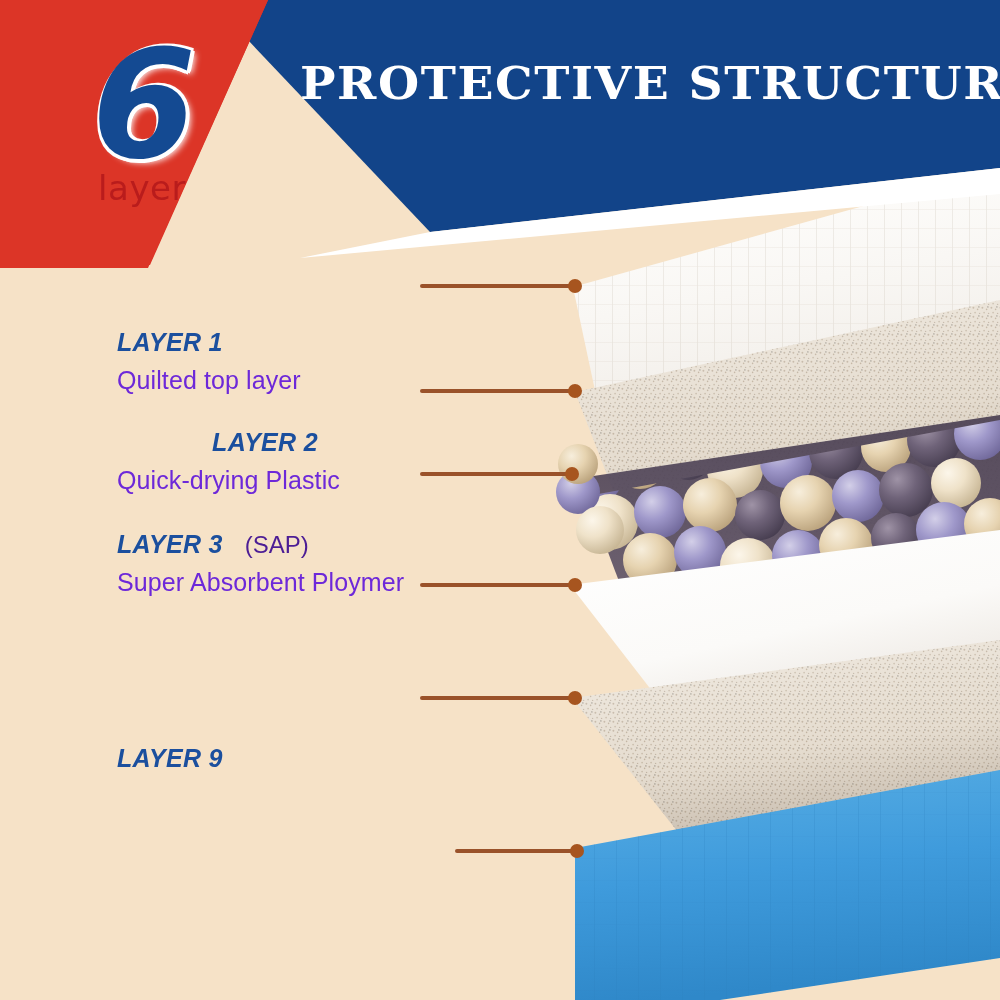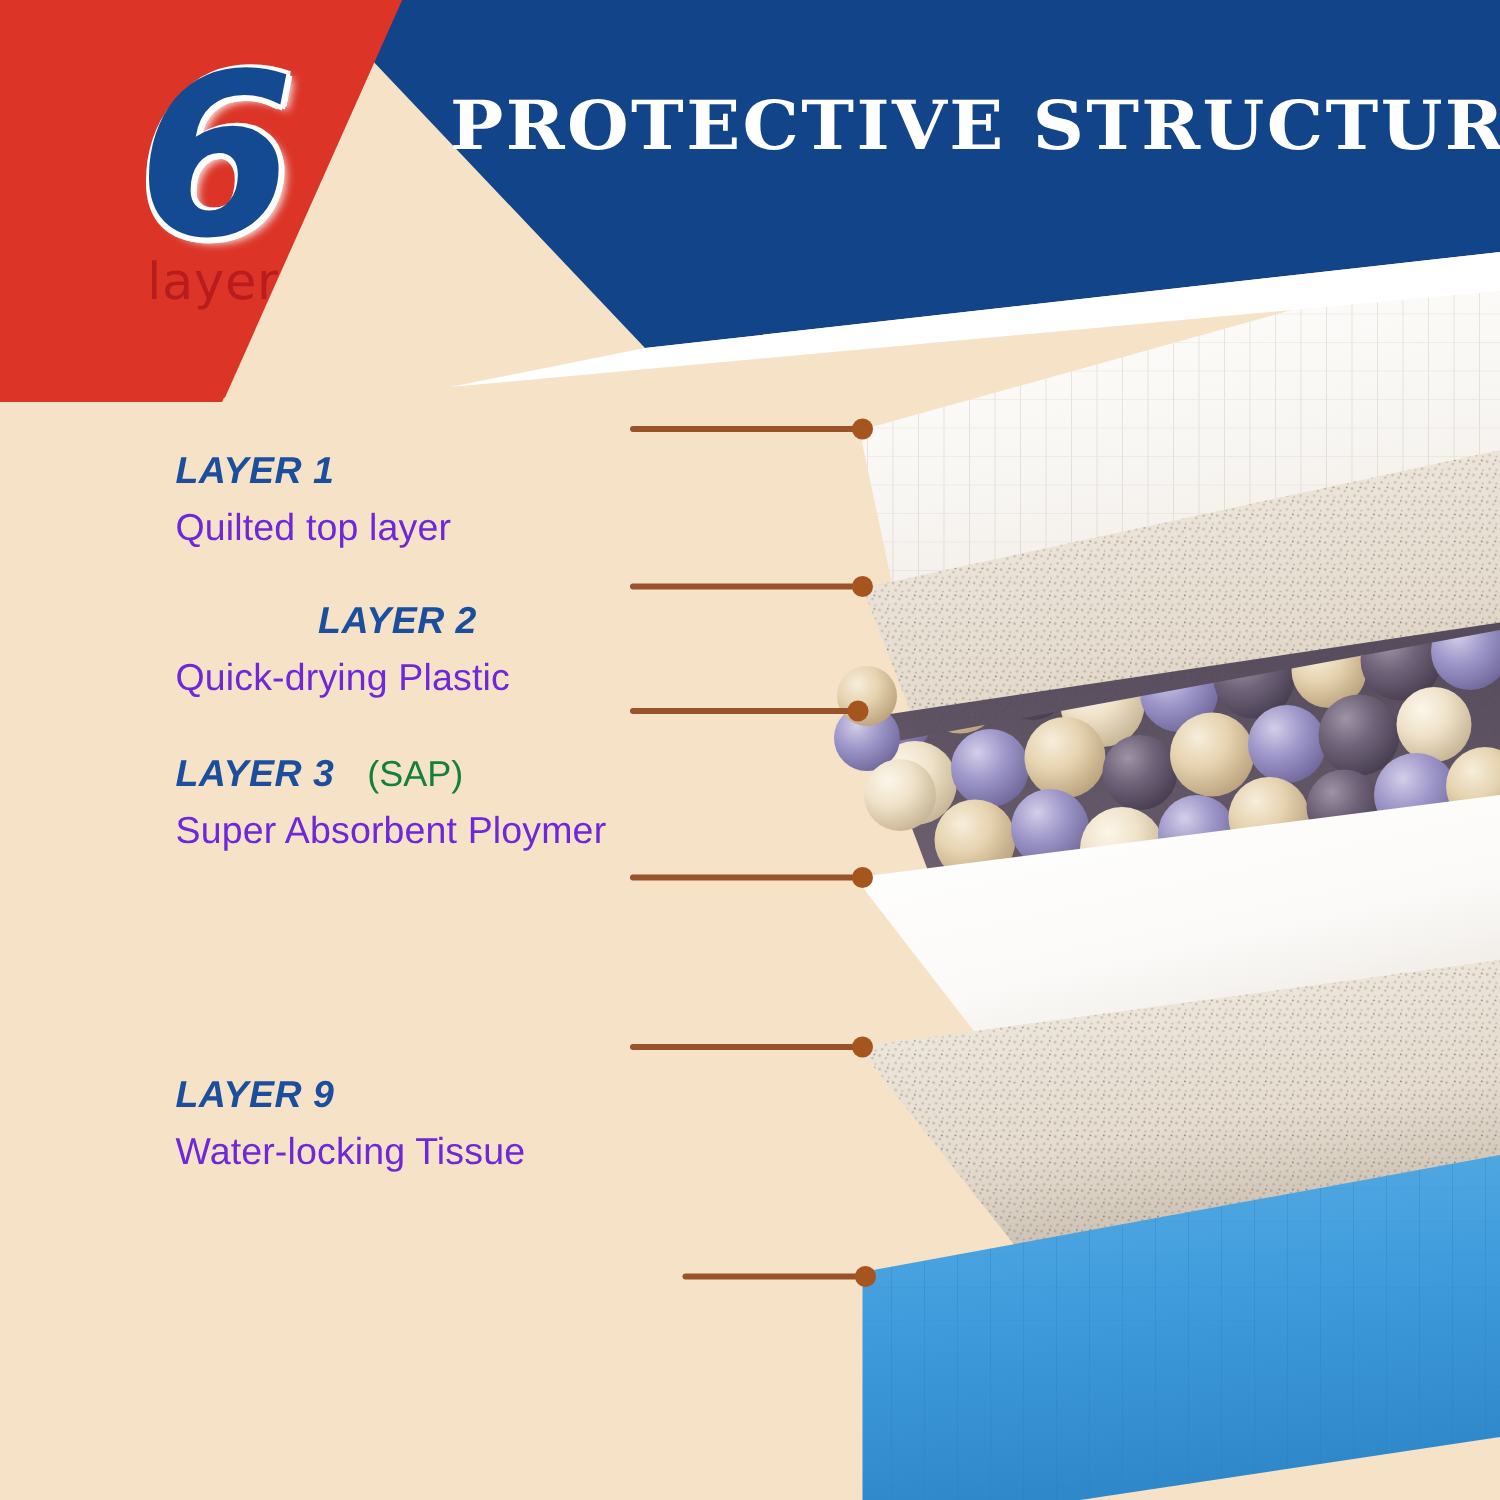--- a/index.html
+++ b/index.html
@@ -49,24 +49,24 @@
     transform-origin:left center;
   }
 
   
   .illus{position:absolute;left:0;top:0;width:1000px;height:1000px;}
 
   
   .label-block{position:absolute;}
   .lbl-head{
     font-size:25px;font-weight:700;font-style:italic;
-    color:#1b4f9e;letter-spacing:.3px;white-space:nowrap;
+    color:#1b4f9e;letter-spacing:.3px;white-space:nowrap;margin-top:28px;
   }
   .lbl-head .paren{
-    font-style:normal;font-weight:400;color:#15803d;
+    font-style:normal;font-weight:400;color:#4c1d95;
     font-size:24px;margin-left:22px;letter-spacing:0;
   }
   .lbl-desc{
     margin-top:9px;
     font-size:25px;font-weight:400;color:#6d28d9;
     white-space:nowrap;letter-spacing:.1px;
   }
 
   
   .conn{position:absolute;height:4px;background:#9a522a;border-radius:2px;}
@@ -302,17 +302,16 @@
       <span>LAYER 3</span><span class="paren">(SAP)</span>
     </div>
     <div class="lbl-desc">Super Absorbent Ploymer</div>
   </div>
 
 
   <div class="label-block" style="left:117px;top:716px;">
     <div class="lbl-head">
       <span>LAYER 9</span><span class="paren"></span>
     </div>
-    <div class="lbl-desc">Water-locking Tissue</div>
   </div>
 
 
 </div>
 
 </body></html>

